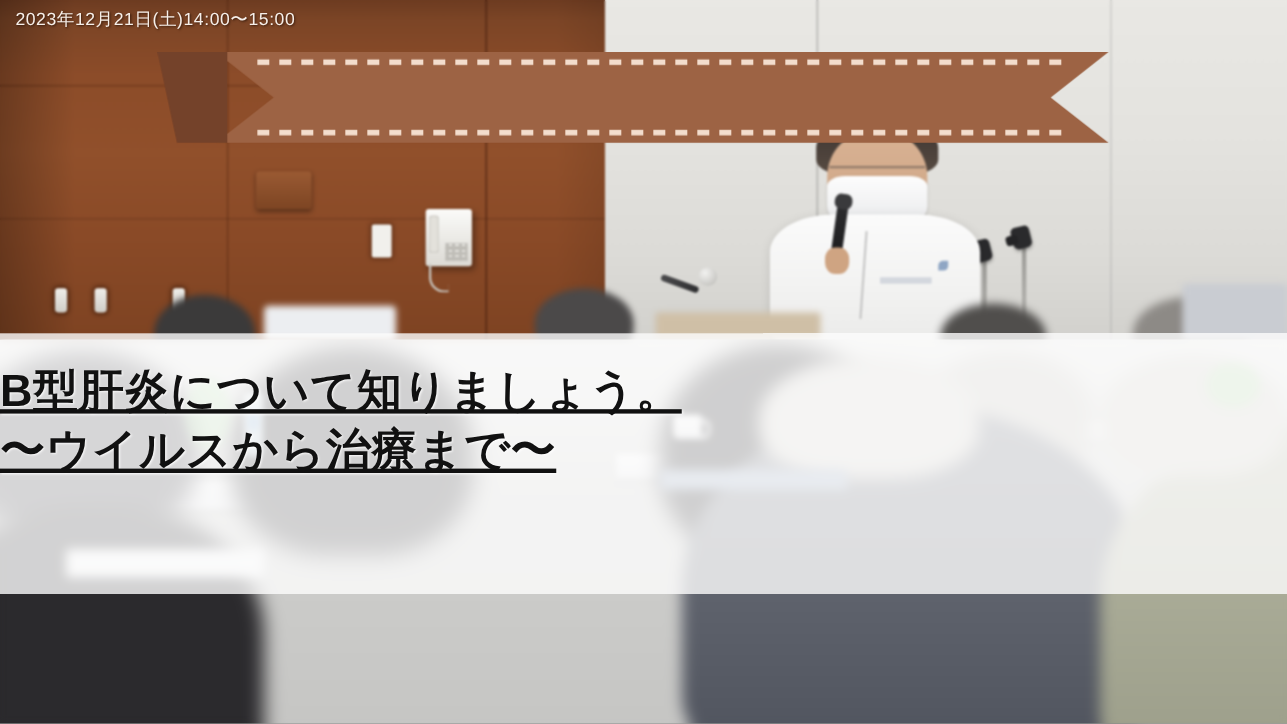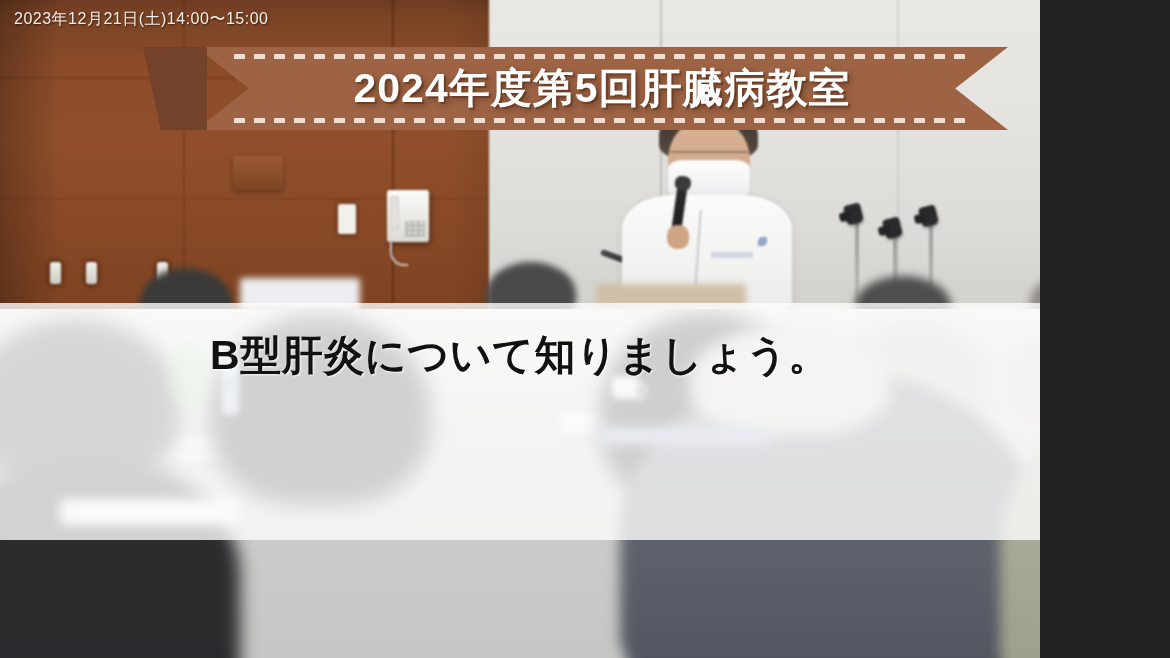--- a/index.html
+++ b/index.html
@@ -5,21 +5,21 @@
 <style>
   * { margin:0; padding:0; box-sizing:border-box; }
   html,body{ background:#222; }
   body{
     font-family:"Liberation Sans","DejaVu Sans",sans-serif;
     display:flex; align-items:flex-start; justify-content:flex-start;
   }
 
   .slide{
     position:relative;
-    width:1040px; height:658px;
+    width:1170px; height:658px;
     overflow:hidden;
     background:#d8d8d6;
   }
 
   
   .photo{ position:absolute; inset:0; overflow:hidden; }
 
   
   .wall-wood{
     position:absolute; left:0; top:0; width:49%; height:47%;
@@ -254,22 +254,23 @@
     color:#f6efe9;
     font-size:16px; line-height:1.45;
     text-shadow:1px 1px 2px rgba(40,18,6,.8);
     letter-spacing:.5px;
   }
   .header-block div{ white-space:nowrap; }
 
   
   .title-wrap{
     position:absolute; left:0; right:0; top:328px;
-    text-align:center; z-index:5;
+    z-index:5;
     color:#111111;
+    text-decoration:underline;
   }
   .t-line1{
     font-size:41px; font-weight:bold; line-height:1.32;
     letter-spacing:.5px;
     text-shadow:1px 1px 2px rgba(255,255,255,.9);
   }
   .t-line2{
     font-size:41px; font-weight:bold; line-height:1.32;
     letter-spacing:.5px;
     text-shadow:1px 1px 2px rgba(255,255,255,.9);
@@ -376,21 +377,21 @@
   <div class="band"></div>
 
   <div class="header-block">
     <div>2023年12月21日(土)14:00〜15:00</div>
   </div>
 
   <div class="ribbon-tail"></div>
   <div class="ribbon">
     <div class="ribbon-dash top"></div>
     <div class="ribbon-dash bot"></div>
-    <div class="ribbon-title">2024年度第5回肝臓病教室</div>
   </div>
   <div class="ribbon-fold"></div>
 
   <div class="title-wrap">
     <div class="t-line1">B型肝炎について知りましょう。</div>
+    <div class="t-line2">〜ウイルスから治療まで〜</div>
   </div>
 
 </div>
 
 </body></html>

